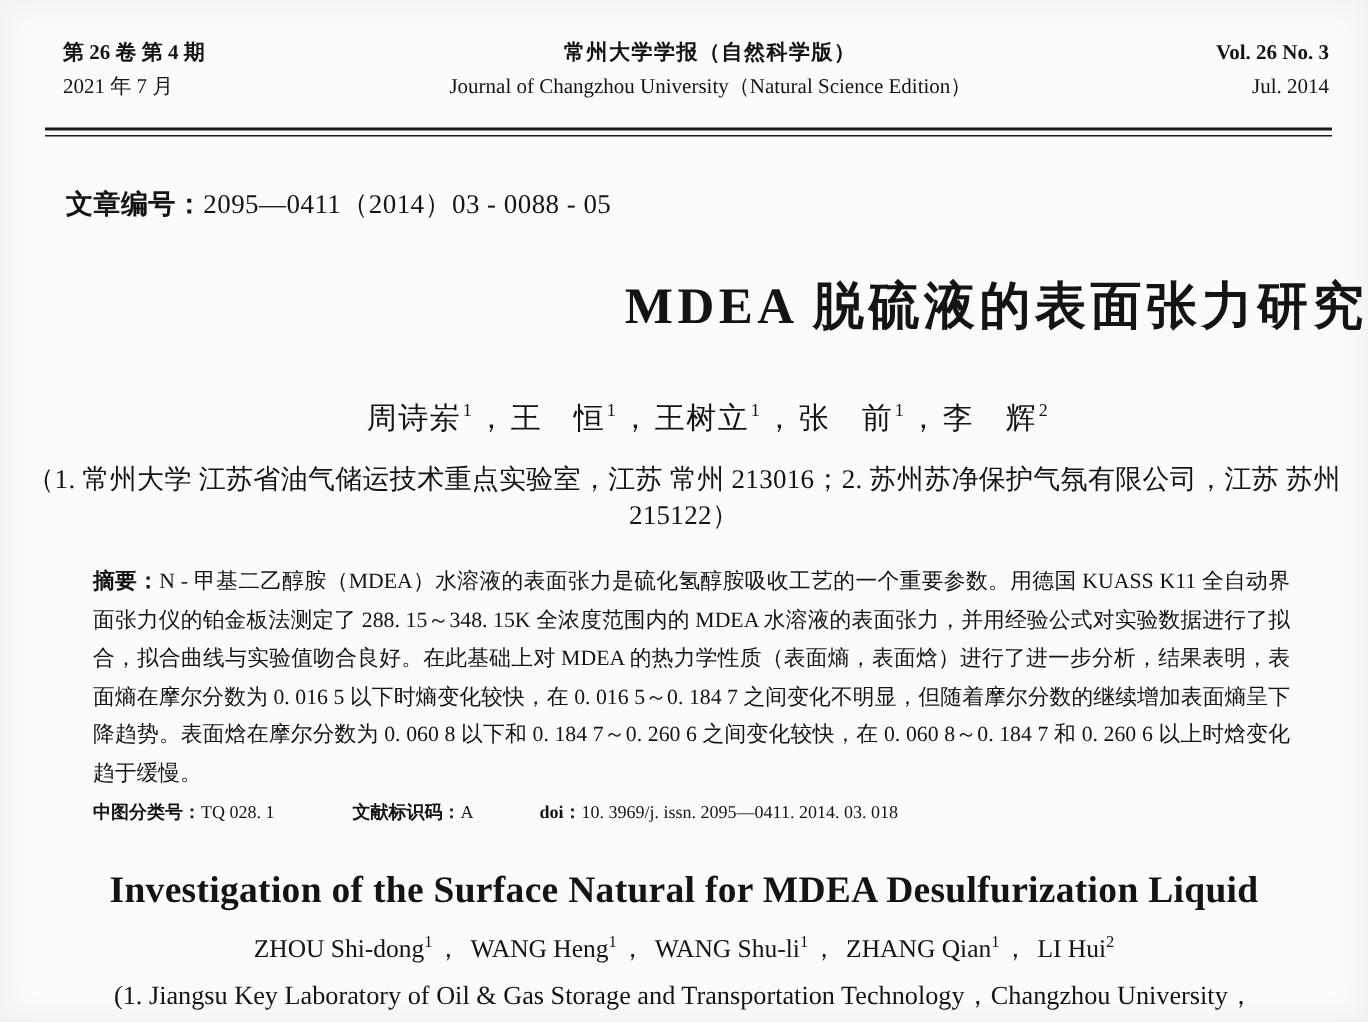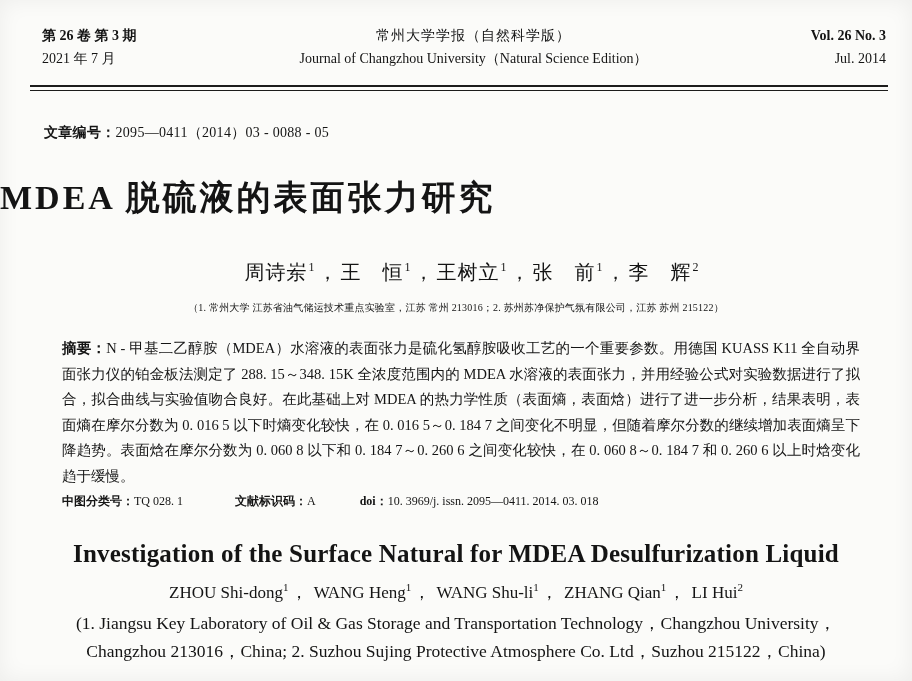--- a/index.html
+++ b/index.html
@@ -17,48 +17,48 @@
   }
   
   .hdr{
     display:flex;justify-content:space-between;align-items:flex-start;
     padding:24px 26px 0 42px;
   }
   .hdr-col{font-size:14px;line-height:23px;white-space:nowrap;}
   .hdr-left{text-align:left;}
   .hdr-left .l1{font-weight:600;}
   .hdr-center{text-align:center;flex:1;}
-  .hdr-center .l1{font-weight:400;letter-spacing:1px;}
+  .hdr-center .l1{font-weight:700;letter-spacing:1px;}
   .hdr-right{text-align:right;}
   .hdr-right .l1{font-weight:700;text-align:right;}
   .rule{
     margin:15px 24px 0 30px;height:3px;
     border-top:2.5px solid #1c1c1c;
     border-bottom:1.5px solid #1c1c1c;
   }
   
   .art-no{
-    margin:33px 0 0 44px;font-size:14px;letter-spacing:0.3px;
+    margin:33px 0 0 44px;font-size:18px;letter-spacing:0.3px;
   }
   .lbl-hei{
     font-family:"Liberation Sans","DejaVu Sans",sans-serif;
     font-weight:700;
   }
   
   .title-cn{
-    margin-top:33px;text-align:left;
+    margin-top:33px;text-align:right;
     font-size:34px;font-weight:700;letter-spacing:3px;
   }
   .authors{
     margin-top:38px;text-align:center;font-size:20px;letter-spacing:1px;padding-left:32px;
   }
   .authors sup{font-size:12px;margin-left:1px;}
   .au-sep{margin:0 2px;}
   .affil-cn{
-    margin-top:15px;text-align:center;font-size:10px;letter-spacing:0.2px;
+    margin-top:15px;text-align:center;font-size:18px;letter-spacing:0.2px;
   }
   
   .abs{
     margin:21px 52px 0 62px;
     font-size:14.5px;line-height:25.5px;text-align:justify;
   }
   .kw{
     margin:0 52px 0 62px;font-size:14.5px;line-height:25.5px;
   }
   .clc{
@@ -80,21 +80,21 @@
     margin-top:5px;text-align:center;font-size:17.5px;line-height:28px;
   }
 </style>
 </head>
 <body>
 
 <div class="page">
 
   <div class="hdr">
     <div class="hdr-col hdr-left">
-      <div class="l1">第 26 卷 第 3 期</div>
+      <div class="l1">第 26 卷 第 4 期</div>
       <div class="l2">2021 年 7 月</div>
     </div>
     <div class="hdr-col hdr-center">
       <div class="l1">常州大学学报（自然科学版）</div>
       <div class="l2">Journal of Changzhou University（Natural Science Edition）</div>
     </div>
     <div class="hdr-col hdr-right">
       <div class="l1">Vol. 26 No. 3</div>
       <div class="l2">Jul. 2014</div>
     </div>

